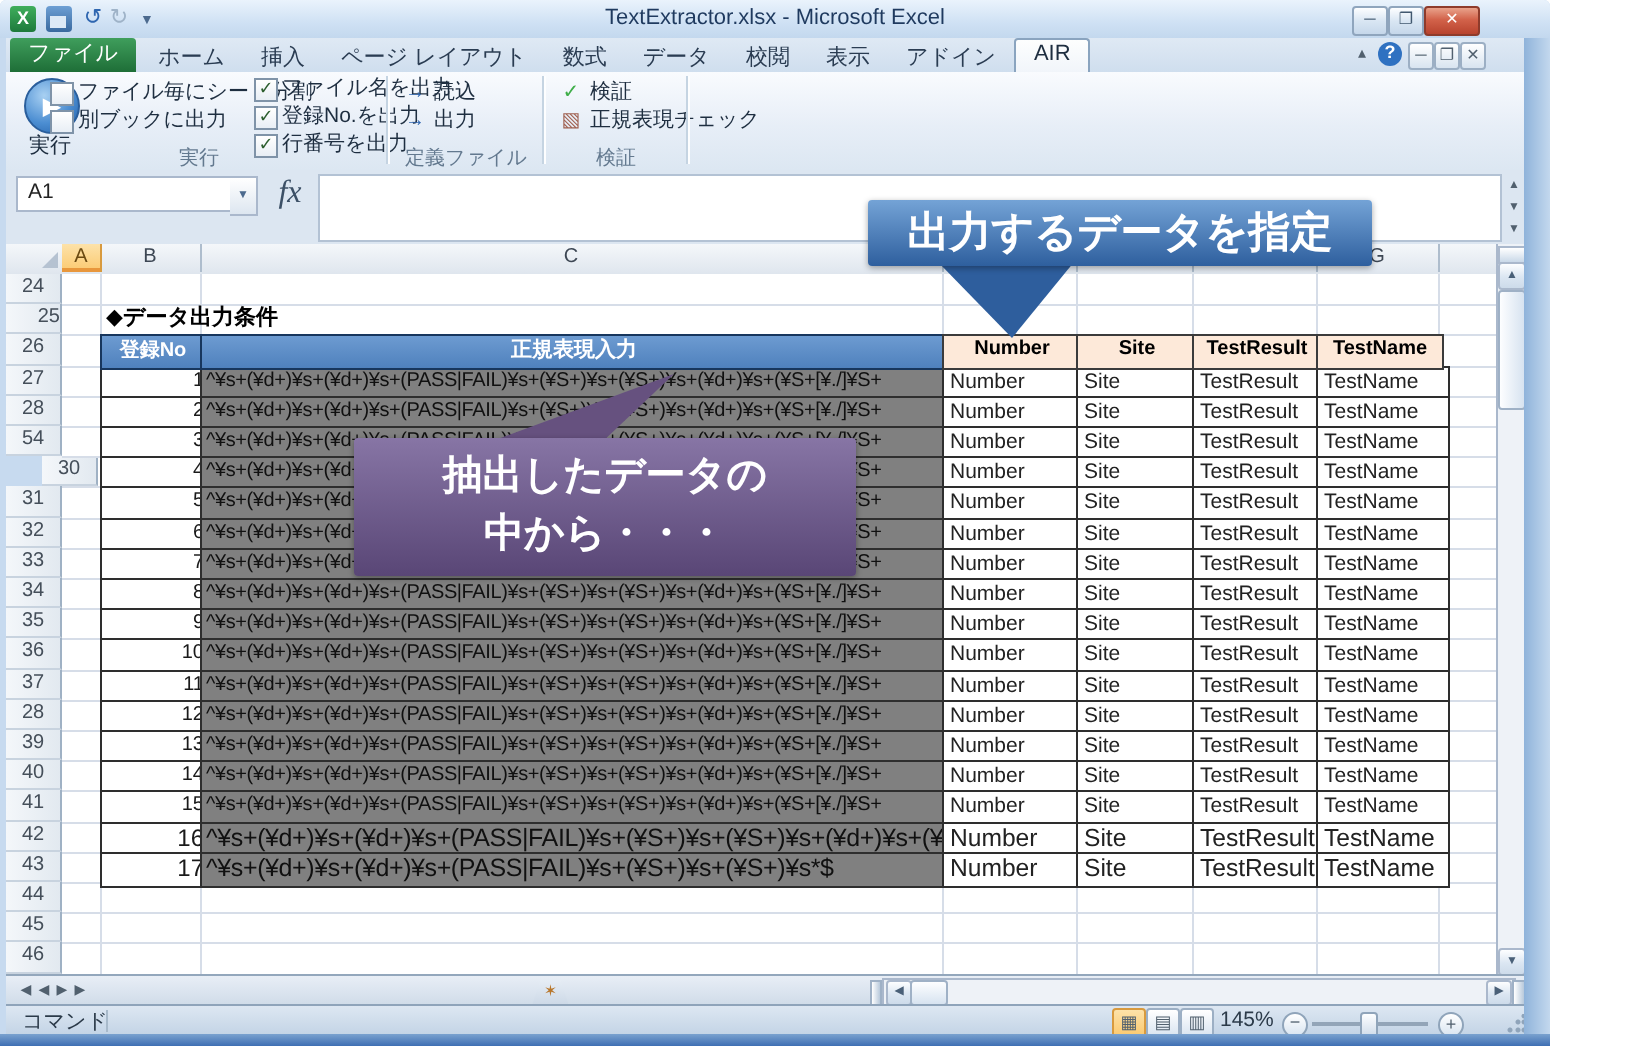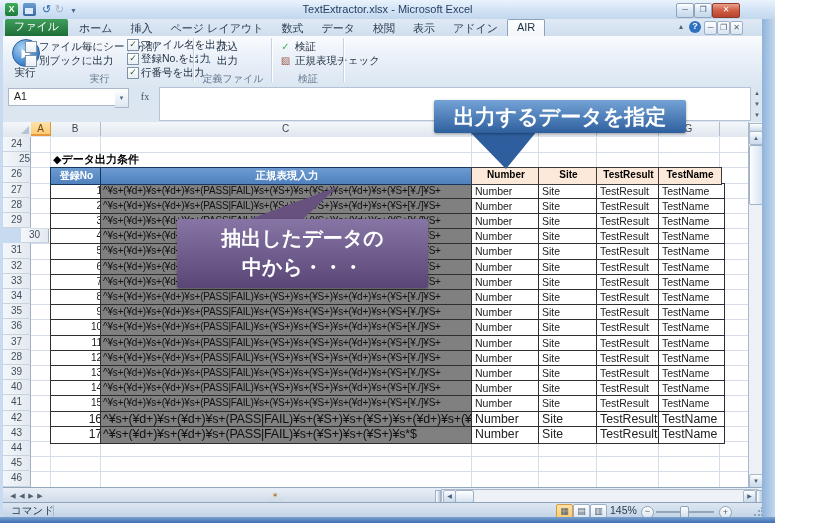--- a/index.html
+++ b/index.html
@@ -46,22 +46,22 @@
   .cb{width:10px;height:10px;border:1px solid #7f93a8;background:linear-gradient(#ffffff,#e8eef5);
       font-size:9px;line-height:9px;text-align:center;color:#2c5e2e;font-weight:bold;}
   .cb-label{font-size:10.5px;color:#1e2e40;white-space:nowrap;line-height:12px;}
   .rib-small{font-size:10.5px;color:#1e2e40;white-space:nowrap;line-height:13px;}
   .rib-ic{width:13px;height:13px;font-size:10px;line-height:13px;text-align:center;font-weight:bold;}
   
   #formulabar{left:3px;top:85px;width:759px;height:37px;background:#dce6f1;border-bottom:1px solid #a9bbce;}
   #namebox{left:5px;top:3px;width:106px;height:16px;background:#fff;border:1px solid #aab8cc;font-size:10.5px;line-height:15px;padding-left:5px;color:#222;}
   #namebox-drop{left:112px;top:3px;width:13px;height:18px;border:1px solid #aab8cc;border-left:none;background:linear-gradient(#fff,#dde6f0);
                 font-size:6px;line-height:18px;text-align:center;color:#4c6a8e;}
-  #fx-btn{left:131px;top:3px;width:22px;height:18px;font-family:"Liberation Serif","DejaVu Serif",serif;
-          font-size:10px;color:#3c5066;text-align:center;line-height:18px;}
+  #fx-btn{left:131px;top:3px;width:22px;height:18px;font-family:"Liberation Serif","DejaVu Serif",serif;font-style:italic;
+          font-size:16px;color:#3c5066;text-align:center;line-height:18px;}
   #formula-input{left:156px;top:2px;width:590px;height:32px;background:#fff;border:1px solid #b3c2d4;}
   .fb-arr{left:748px;width:12px;height:10px;font-size:6px;text-align:center;line-height:10px;color:#51606e;}
   
   #colheaders{left:3px;top:122px;width:745px;height:15px;background:linear-gradient(#f4f7fa,#dfe6ee);border-bottom:1px solid #8ba0b9;}
   #corner{left:0;top:0;width:28px;height:14px;border-right:1px solid #aebdcd;}
   #corner i{position:absolute;right:2px;bottom:2px;width:0;height:0;border-left:8px solid transparent;border-bottom:8px solid #b5c2d1;}
   .colhdr{top:0;height:14px;text-align:center;font-size:10px;line-height:14px;color:#3d4754;border-right:1px solid #aebdcd;}
   .colhdr.sel{background:linear-gradient(#fde2a9,#fbc96f);color:#6b4a12;border-right:1px solid #d89a3e;box-shadow:inset 0 -2px 0 #e8973c;}
   
   #sheetbg{left:31px;top:137px;width:717px;height:350px;background:#fff;}
@@ -428,21 +428,21 @@
     <div>中から・・・</div>
   </div>
   <div id="callout-blue" class="abs">出力するデータを指定</div>
 
  <div id="rowhdrs">
         <div class="abs rowhdr" style="position: absolute; left: 3px; top: 137px; width: 27px; height: 14.2px; line-height: 14.2px;">24</div>
         <div class="abs rowhdr" style="position: absolute; left: 3px; top: 152.2px; width: 27px; height: 14.2px; line-height: 14.2px; text-align: right;">25</div>
         <div class="abs rowhdr" style="position: absolute; left: 3px; top: 167.4px; width: 27px; height: 14.2px; line-height: 14.2px;">26</div>
         <div class="abs rowhdr" style="position: absolute; left: 3px; top: 182.6px; width: 27px; height: 14.2px; line-height: 14.2px;">27</div>
         <div class="abs rowhdr" style="position: absolute; left: 3px; top: 197.8px; width: 27px; height: 14.2px; line-height: 14.2px;">28</div>
-        <div class="abs rowhdr" style="position: absolute; left: 3px; top: 213px; width: 27px; height: 14.2px; line-height: 14.2px;">29</div>
+        <div class="abs rowhdr" style="position: absolute; left: 3px; top: 213px; width: 27px; height: 14.2px; line-height: 14.2px;">54</div>
         <div class="abs rowhdr" style="position: absolute; left: 21px; top: 228.2px; width: 27px; height: 14.2px; line-height: 14.2px;">30</div>
         <div class="abs rowhdr" style="position: absolute; left: 3px; top: 243.4px; width: 27px; height: 14.2px; line-height: 14.2px;">31</div>
         <div class="abs rowhdr" style="position: absolute; left: 3px; top: 258.6px; width: 27px; height: 14.2px; line-height: 14.2px;">32</div>
         <div class="abs rowhdr" style="position: absolute; left: 3px; top: 273.8px; width: 27px; height: 14.2px; line-height: 14.2px;">33</div>
         <div class="abs rowhdr" style="position: absolute; left: 3px; top: 289px; width: 27px; height: 14.2px; line-height: 14.2px;">34</div>
         <div class="abs rowhdr" style="position: absolute; left: 3px; top: 304.2px; width: 27px; height: 14.2px; line-height: 14.2px;">35</div>
         <div class="abs rowhdr" style="position: absolute; left: 3px; top: 319.4px; width: 27px; height: 14.2px; line-height: 14.2px;">36</div>
         <div class="abs rowhdr" style="position: absolute; left: 3px; top: 334.6px; width: 27px; height: 14.2px; line-height: 14.2px;">37</div>
         <div class="abs rowhdr" style="position: absolute; left: 3px; top: 349.8px; width: 27px; height: 14.2px; line-height: 14.2px;">28</div>
         <div class="abs rowhdr" style="position: absolute; left: 3px; top: 365px; width: 27px; height: 14.2px; line-height: 14.2px;">39</div>

